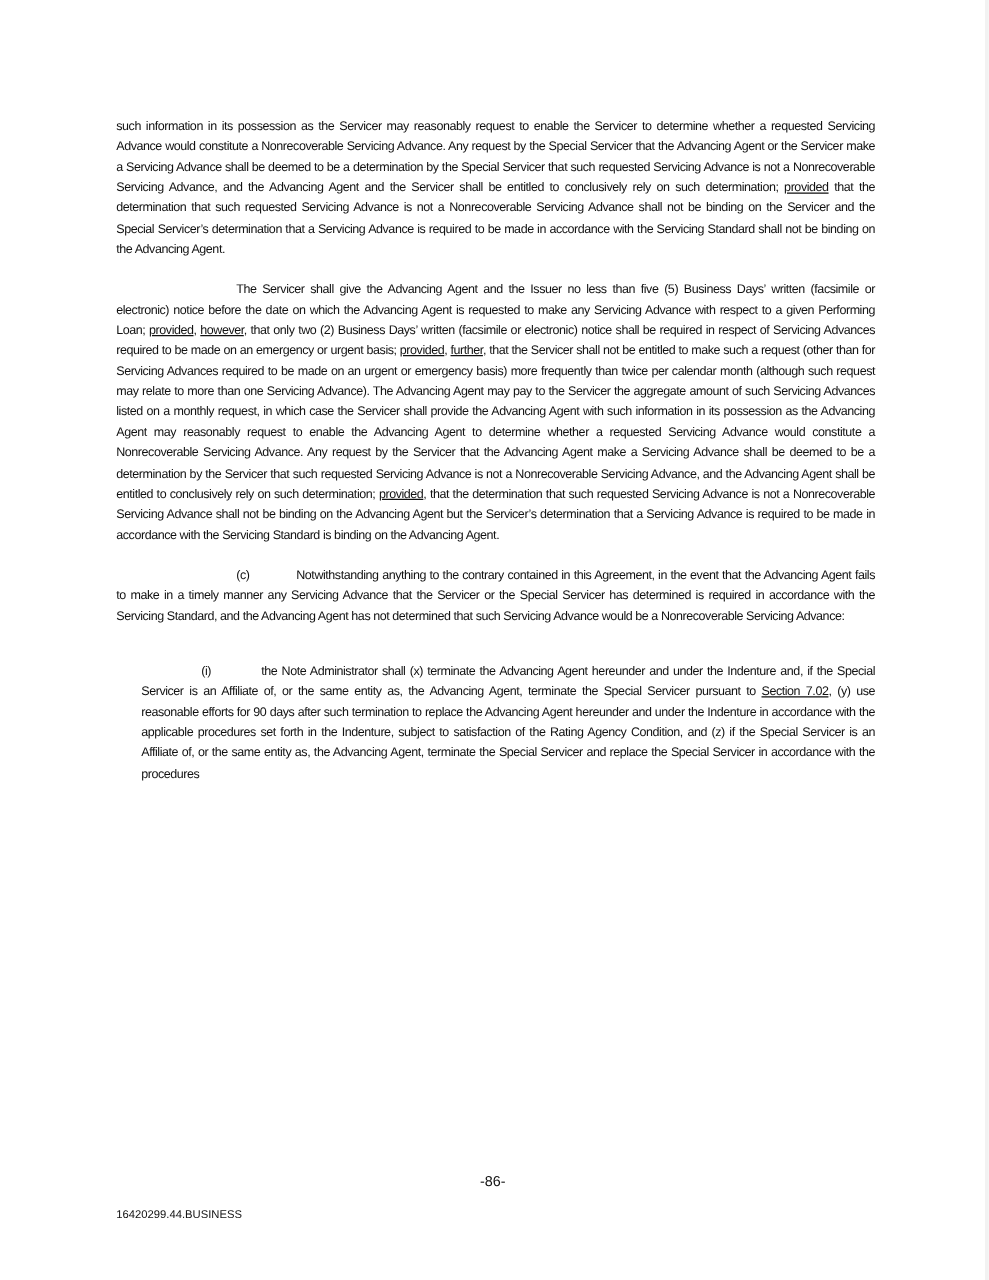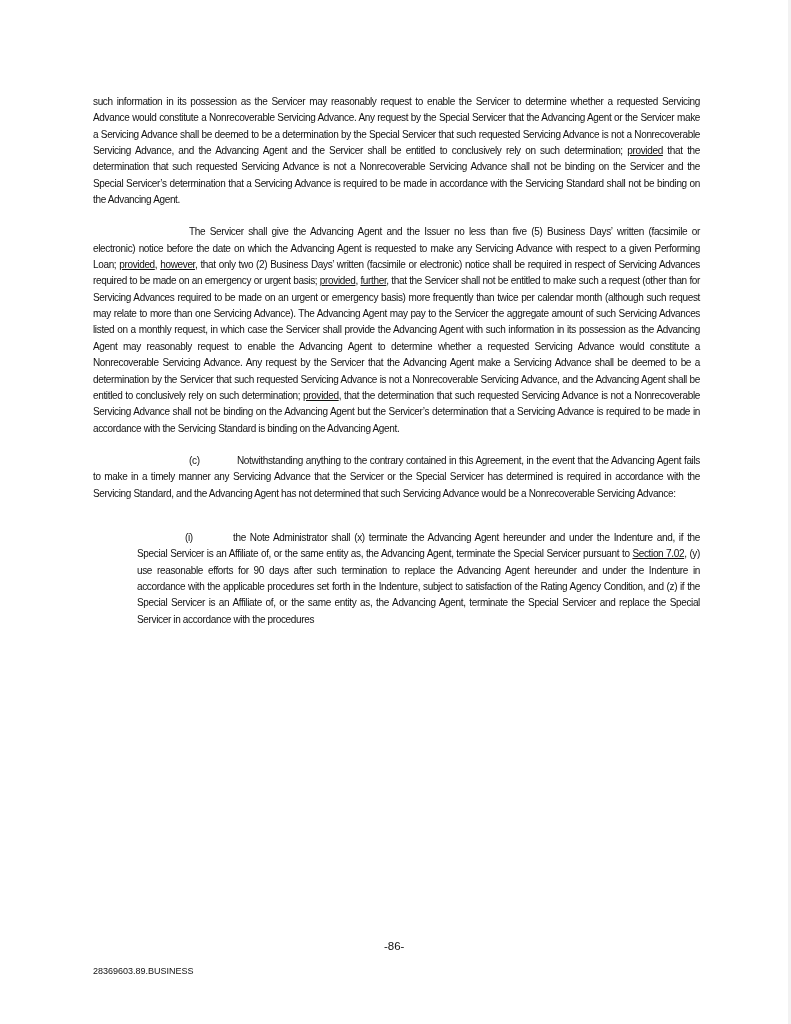--- a/index.html
+++ b/index.html
@@ -7,21 +7,21 @@
   .page {
     position: absolute; left: 93px; top: 94px; width: 607px;
     font-family: "Liberation Sans", sans-serif;
     font-size: 10px; line-height: 16.35px; color: #111;
     letter-spacing: -0.35px;
   }
   p { margin: 0; text-align: justify; }
   .p1 { margin-bottom: 16px; }
   .p2 { text-indent: 96px; margin-bottom: 16px; }
   .p3 { text-indent: 96px; margin-bottom: 28px; }
-  .p4 { margin-left: 44px; text-indent: 48px; }
+  .p4 { margin-left: 20px; text-indent: 48px; }
   .label { display: inline-block; width: 48px; text-indent: 0; }
   u { text-decoration: underline; }
   .footer-id {
     position: absolute; left: 93px; top: 966px;
     font-family: "Liberation Sans", sans-serif; font-size: 9px; color: #111;
   }
   .footer-page {
     position: absolute; left: 384px; top: 940px;
     font-family: "Liberation Sans", sans-serif; font-size: 11.5px; color: #111;
   }
@@ -35,15 +35,15 @@
 <div class="page">
   <p class="p1"><span>such information in its possession as the Servicer may reasonably request to enable the Servicer to determine whether a requested Servicing Advance would constitute a Nonrecoverable Servicing Advance.  Any request by the Special Servicer that the Advancing Agent or the Servicer make a Servicing Advance shall be deemed to be a determination by the Special Servicer that such requested Servicing Advance is not a Nonrecoverable Servicing Advance, and the Advancing Agent and the Servicer shall be entitled to conclusively rely on such determination; </span><u>provided</u><span> that the determination that such requested Servicing Advance is not a Nonrecoverable Servicing Advance shall not be binding on the Servicer and the Special Servicer’s determination that a Servicing Advance is required to be made in accordance with the Servicing Standard shall not be binding on the Advancing Agent.</span></p>
 
   <p class="p2"><span>The Servicer shall give the Advancing Agent and the Issuer no less than five (5) Business Days’ written (facsimile or electronic) notice before the date on which the Advancing Agent is requested to make any Servicing Advance with respect to a given Performing Loan; </span><u>provided</u><span>, </span><u>however</u><span>, that only two (2) Business Days’ written (facsimile or electronic) notice shall be required in respect of Servicing Advances required to be made on an emergency or urgent basis; </span><u>provided</u><span>, </span><u>further</u><span>, that the Servicer shall not be entitled to make such a request (other than for Servicing Advances required to be made on an urgent or emergency basis) more frequently than twice per calendar month (although such request may relate to more than one Servicing Advance).  The Advancing Agent may pay to the Servicer the aggregate amount of such Servicing Advances listed on a monthly request, in which case the Servicer shall provide the Advancing Agent with such information in its possession as the Advancing Agent may reasonably request to enable the Advancing Agent to determine whether a requested Servicing Advance would constitute a Nonrecoverable Servicing Advance.  Any request by the Servicer that the Advancing Agent make a Servicing Advance shall be deemed to be a determination by the Servicer that such requested Servicing Advance is not a Nonrecoverable Servicing Advance, and the Advancing Agent shall be entitled to conclusively rely on such determination; </span><u>provided</u><span>, that the determination that such requested Servicing Advance is not a Nonrecoverable Servicing Advance shall not be binding on the Advancing Agent but the Servicer’s determination that a Servicing Advance is required to be made in accordance with the Servicing Standard is binding on the Advancing Agent.</span></p>
 
   <p class="p3"><span class="label">(c)</span><span>Notwithstanding anything to the contrary contained in this Agreement, in the event that the Advancing Agent fails to make in a timely manner any Servicing Advance that the Servicer or the Special Servicer has determined is required in accordance with the Servicing Standard, and the Advancing Agent has not determined that such Servicing Advance would be a Nonrecoverable Servicing Advance:</span></p>
 
   <p class="p4"><span class="label">(i)</span><span>the Note Administrator shall (x) terminate the Advancing Agent hereunder and under the Indenture and, if the Special Servicer is an Affiliate of, or the same entity as, the Advancing Agent, terminate the Special Servicer pursuant to </span><u>Section 7.02</u><span>, (y) use reasonable efforts for 90 days after such termination to replace the Advancing Agent hereunder and under the Indenture in accordance with the applicable procedures set forth in the Indenture, subject to satisfaction of the Rating Agency Condition, and (z) if the Special Servicer is an Affiliate of, or the same entity as, the Advancing Agent, terminate the Special Servicer and replace the Special Servicer in accordance with the procedures</span></p>
 </div>
 
-<div class="footer-id">28369603.89.BUSINESS</div>
+<div class="footer-id">16420299.44.BUSINESS</div>
 <div class="footer-page">-86-</div>
 <div class="scroll-edge"></div>
 
 </body></html>

